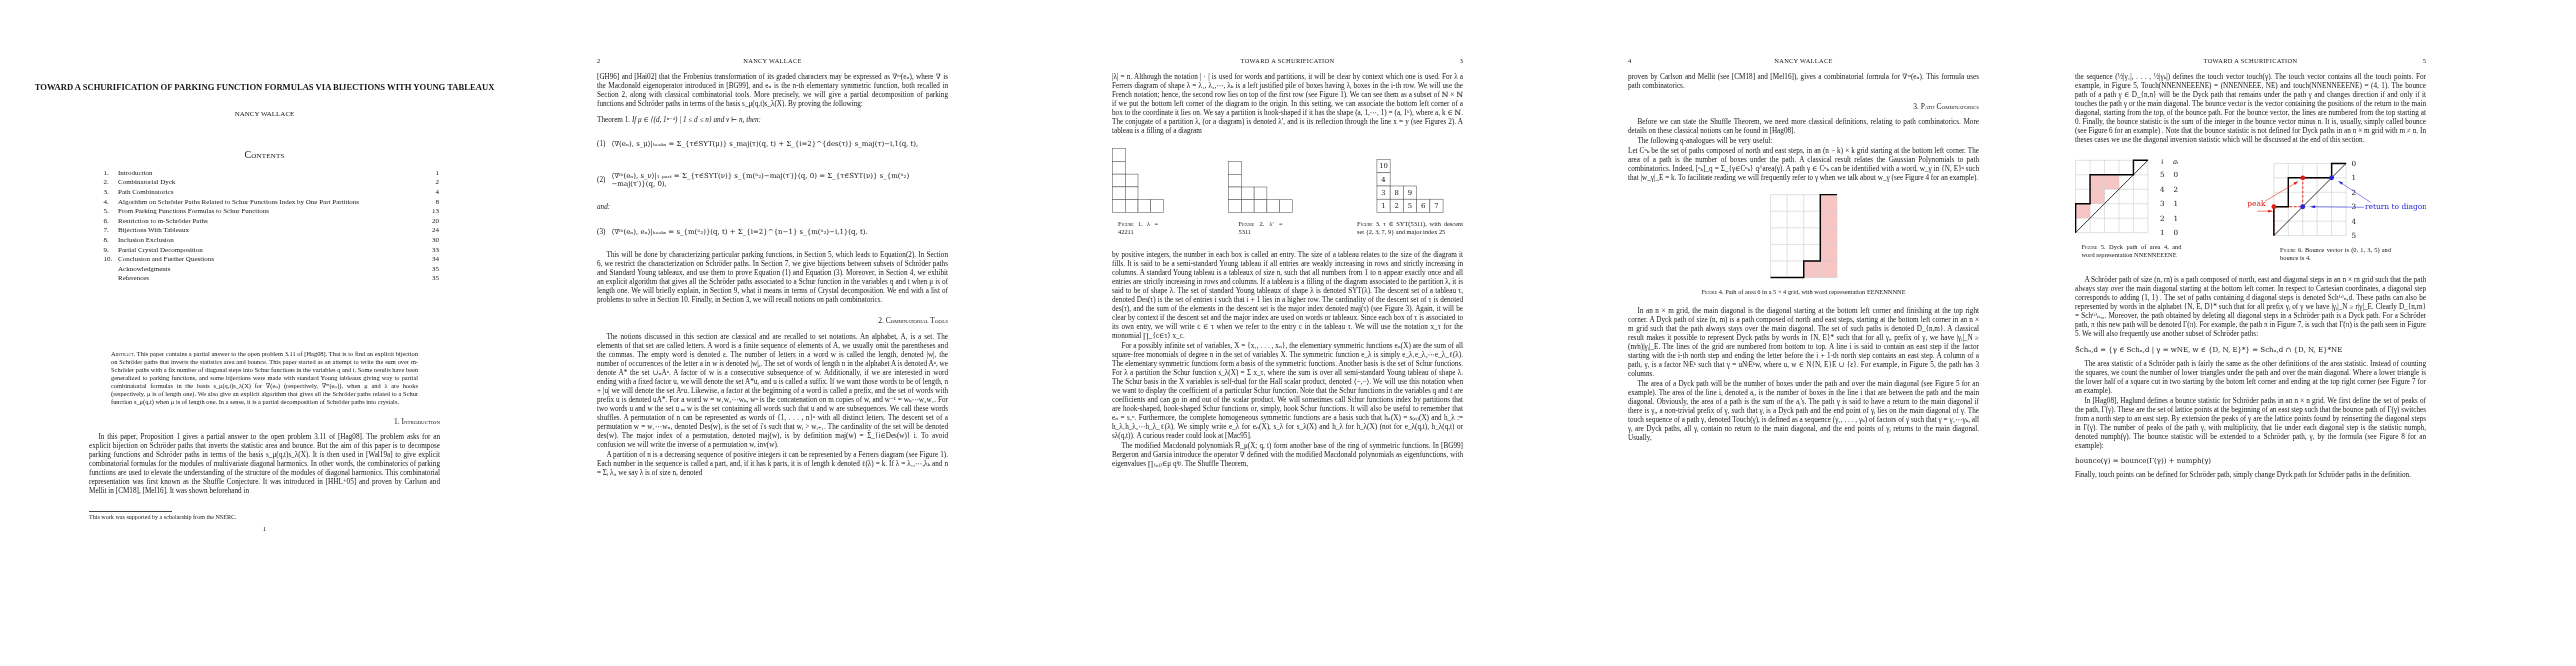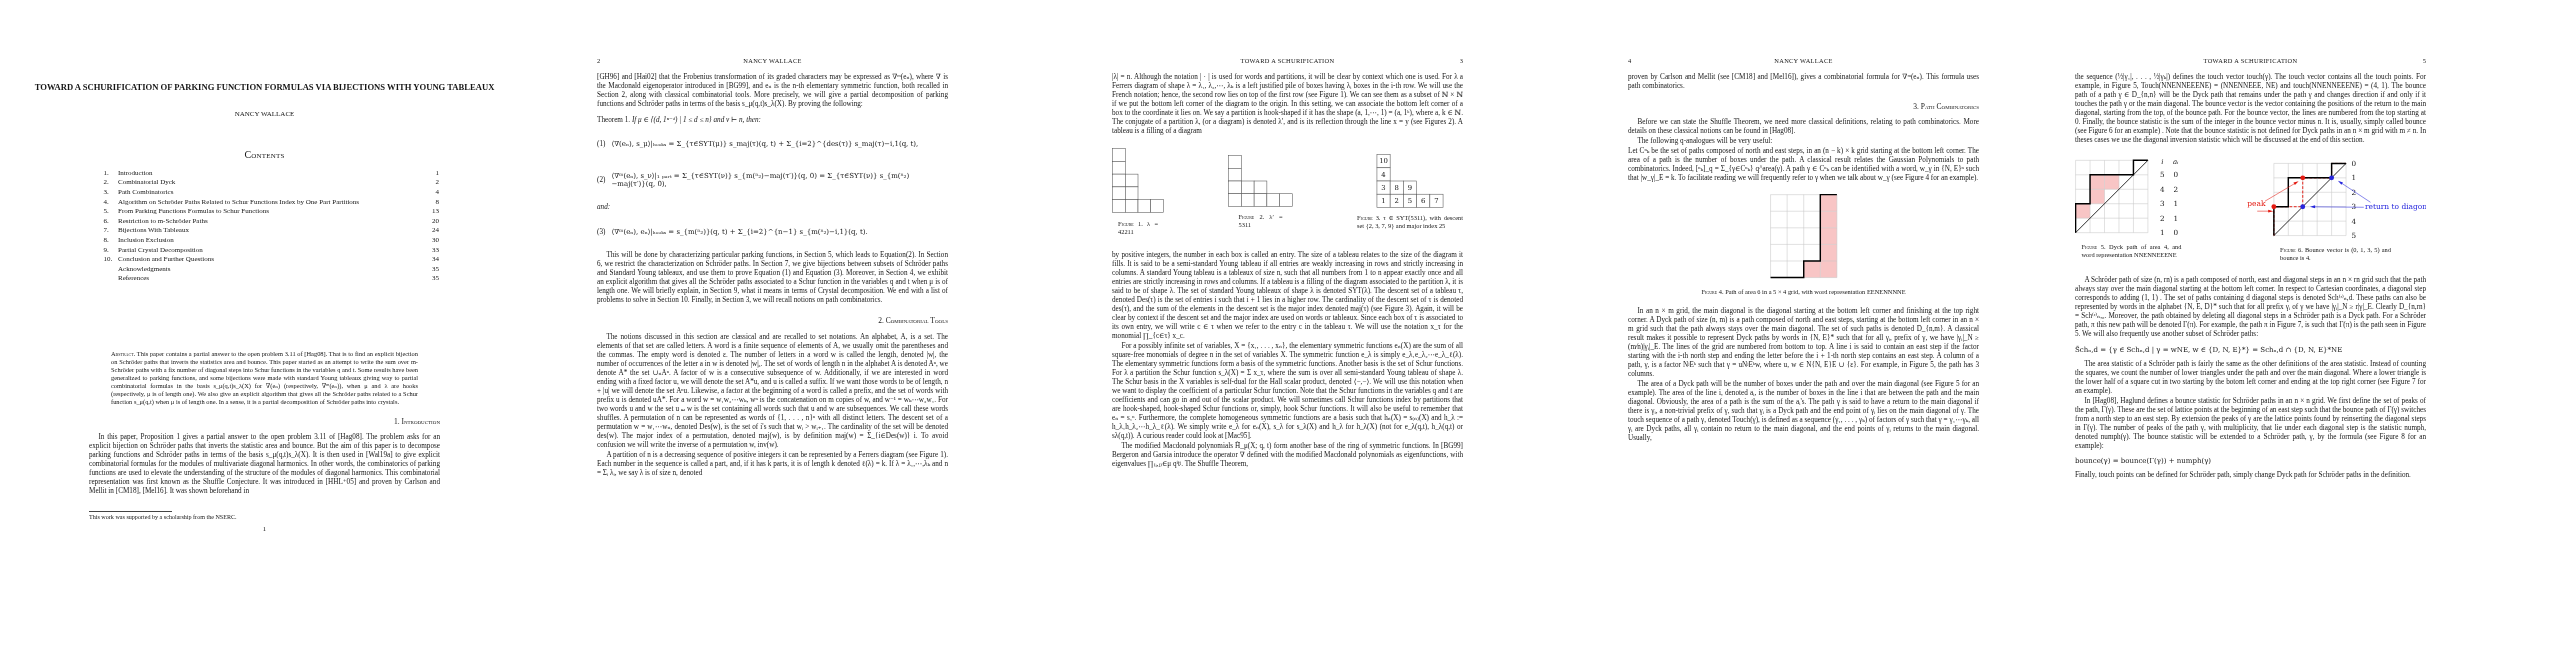--- a/index.html
+++ b/index.html
@@ -37,21 +37,21 @@
   .stamp{position:absolute;left:7.8px;top:92px;height:484px;display:flex;align-items:center;justify-content:center;
          writing-mode:vertical-rl;transform:rotate(180deg);font-size:15px;color:#8f8f8f;letter-spacing:0.6px;
          font-family:"Liberation Serif","DejaVu Serif",serif;}
   
   .eqrow{position:relative;margin:7.8px 0;}
   .eqlabel{position:absolute;left:0;top:50%;transform:translateY(-50%);font-size:7.2px;}
   .eq{text-align:left;font-size:7px;padding:4.4px 14.5px;font-family:"DejaVu Serif","Liberation Serif",serif;}
   .eq.disp{padding:7.8px 14.5px;}
   .andline{font-style:italic;margin:3.3px 0;}
   
-  .figrow{display:flex;align-items:center;justify-content:space-between;margin:12.2px 0 3.3px 0;}
+  .figrow{display:flex;align-items:flex-end;justify-content:space-between;margin:12.2px 0 3.3px 0;}
   .figrow5{display:flex;align-items:flex-start;justify-content:space-between;margin:12.2px 0 3.3px 0;}
   .figcell{display:flex;flex-direction:column;align-items:center;}
   .cap{font-size:6.4px;line-height:8px;text-align:justify;margin-top:6.7px;}
   .figone{display:flex;flex-direction:column;align-items:center;margin:11px 0 4.4px 0;}
   svg{display:block;}
 </style>
 </head>
 <body>
 
 <div class="canvas">

